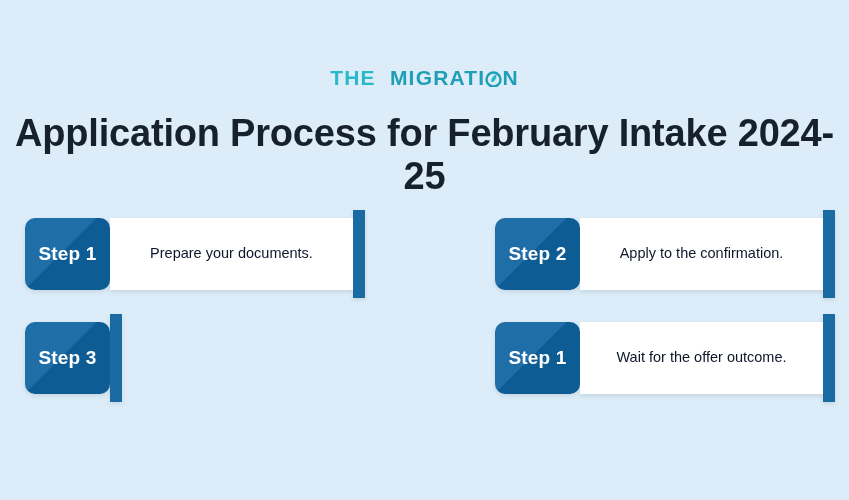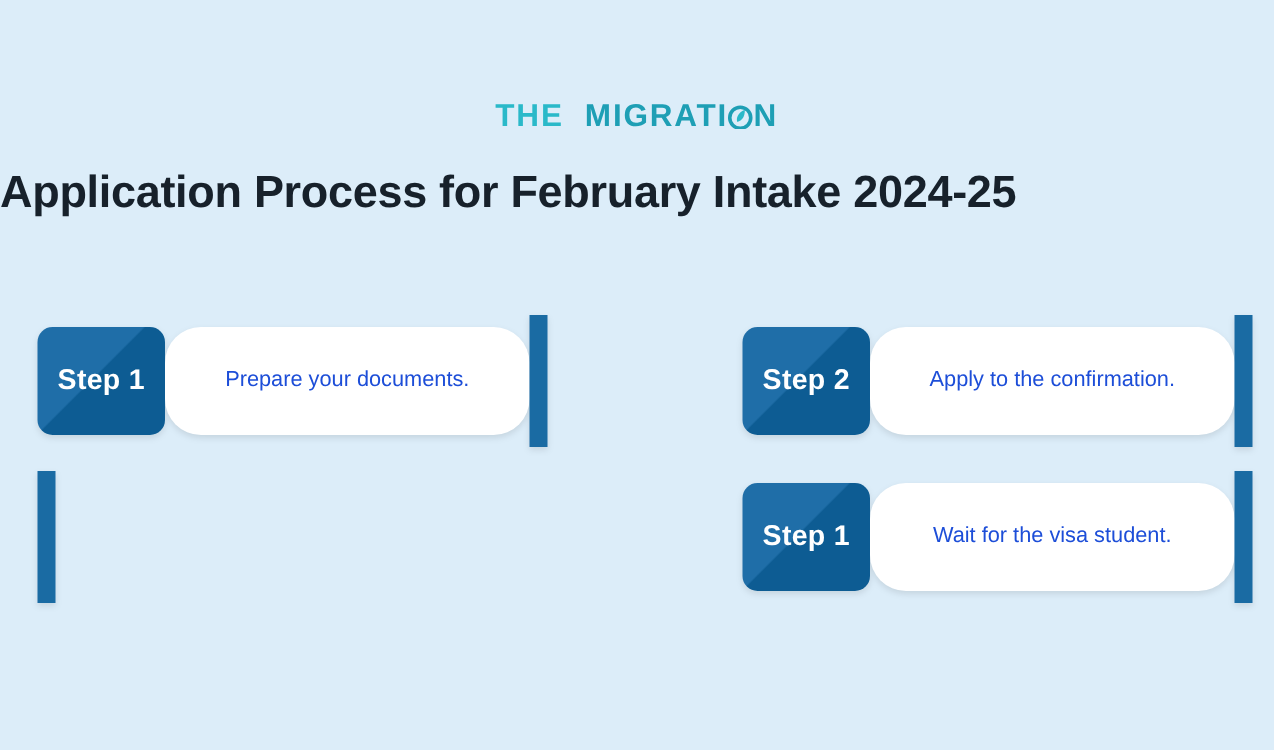--- a/index.html
+++ b/index.html
@@ -39,22 +39,23 @@
   .brand .leaf-wrap {
     position: relative;
     display: inline-block;
     width: 17px;
     height: 17px;
     vertical-align: -2px;
   }
   .brand .leaf-wrap svg { display:block; }
   
   .headline {
+    text-align: center;
     margin-top: 22px;
-    font-size: 30px;
+    font-size: 38px;
     font-weight: bold;
     color: #17212b;
     letter-spacing: -0.2px;
   }
   
   .steps {
     position: absolute;
     top: 172px;
     left: 25px;
     width: 800px;
@@ -87,23 +88,22 @@
   }
   .step-body {
     flex: 1;
     background: #ffffff;
     display: flex;
     align-items: center;
     justify-content: center;
     text-align: center;
     padding: 0 2px;
     font-size: 14.5px;
-    color: #1d4ed8;
+    color: #0f172a;
     line-height: 1.35;
-    border-radius: 24px;
   }
   .step-tab {
     width: 12px;
     min-width: 12px;
     background: #1a6ba3;
     margin-top: -8px;
     margin-bottom: -8px;
   }
   .step-body-text {
     display: block;
@@ -137,27 +137,28 @@
 
     <div class="step">
       <div class="step-badge">Step 2</div>
       <div class="step-body">
         <span class="step-body-text">Apply to the confirmation.</span>
       </div>
       <div class="step-tab"></div>
     </div>
 
     <div class="step">
+      <div class="step-badge">Step 3</div>
       <div class="step-tab"></div>
     </div>
 
 
 
     <div class="step">
       <div class="step-badge">Step 1</div>
       <div class="step-body">
-        <span class="step-body-text">Wait for the visa student.</span>
+        <span class="step-body-text">Wait for the offer outcome.</span>
       </div>
       <div class="step-tab"></div>
     </div>
 
   </div>
 </div>
 
 </body></html>

